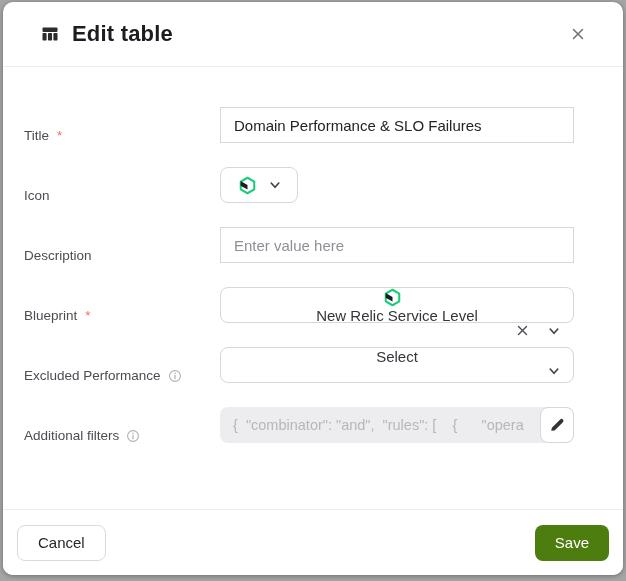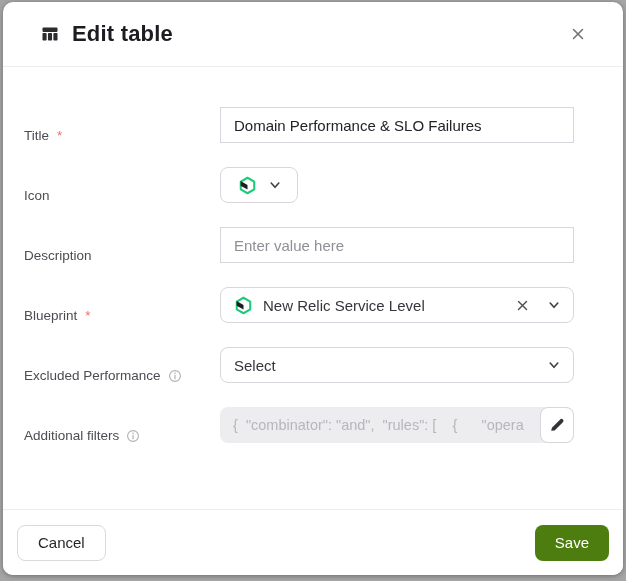--- a/index.html
+++ b/index.html
@@ -27,21 +27,21 @@
   .req { color:#f26d5f; font-size:13.5px; margin-left:1px; }
   .control { flex:1; position:relative; height:36px; }
 
   .text-input { width:100%; height:36px; border:1px solid #d6d6dc;
     border-radius:0; padding:0 13px; font-size:15px; color:#232327;
     font-family:"Liberation Sans", sans-serif; background:#fff; outline:none; }
   .text-input::placeholder { color:#8f8f97; opacity:1; }
 
   .select-box { width:100%; height:36px; border:1px solid #d6d6dc;
     border-radius:8px; display:flex; align-items:center; padding:0 13px;
-    background:#fff; cursor:pointer; }
+    background:#fff; cursor:pointer;flex-direction:column; }
   .select-value { font-size:15px; color:#35353b; }
   .select-right { margin-left:auto; display:flex; align-items:center; gap:19px; }
 
   .icon-dropdown { width:78px; height:36px; border:1px solid #d6d6dc;
     border-radius:8px; display:flex; align-items:center; justify-content:center;
     gap:12px; background:#fff; cursor:pointer; }
 
   .bp-icon { display:flex; align-items:center; margin-right:10px; }
 
   .filters-box { width:100%; height:36px; background:#ededef; border-radius:8px;

